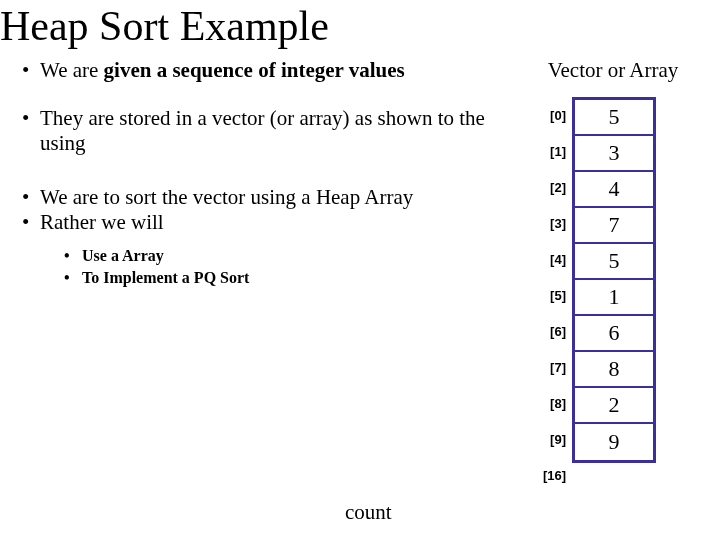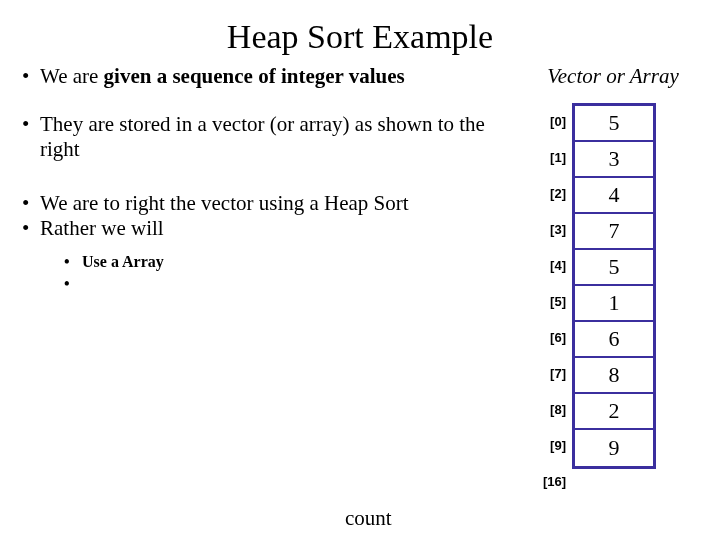--- a/index.html
+++ b/index.html
@@ -6,24 +6,24 @@
   body {
     width: 720px;
     height: 540px;
     background: #fff;
     font-family: "Times New Roman", Times, serif;
     color: #000;
     position: relative;
     overflow: hidden;
   }
   .title {
-    text-align: center;
-    font-size: 34px;
+    text-align: left;
+    font-size: 42px;
     font-weight: normal;
-    padding-top: 18px;
+    padding-top: 2px;
     padding-bottom: 8px;
   }
   .content {
     position: relative;
     width: 100%;
   }
   .bullets {
     position: absolute;
     left: 18px;
     top: 0;
@@ -67,21 +67,20 @@
     position: absolute;
     left: 500px;
     top: 0;
     width: 210px;
   }
   .array-label {
     font-size: 21px;
     text-align: center;
     margin-bottom: 14px;
     padding-left: 16px;
-    font-style: italic;
   }
   .array-wrap {
     display: flex;
     justify-content: flex-start;
     align-items: flex-start;
     padding-left: 40px;
   }
   .idx-col {
     display: flex;
     flex-direction: column;
@@ -132,40 +131,41 @@
 
     <div class="bullet-row b1">
       <div class="bullet-dot">•</div>
       <div class="bullet-text">
         <span>We are </span><span class="bold">given a sequence of integer values</span>
       </div>
     </div>
 
     <div class="bullet-row b2">
       <div class="bullet-dot">•</div>
-      <div class="bullet-text">They are stored in a vector (or array) as shown to the right</div>
+      <div class="bullet-text">They are stored in a vector (or array) as shown to the using</div>
     </div>
 
     <div class="bullet-row b3">
       <div class="bullet-dot">•</div>
-      <div class="bullet-text">We are to right the vector using a Heap Sort</div>
+      <div class="bullet-text">We are to sort the vector using a Heap Array</div>
     </div>
 
     <div class="bullet-row b4">
       <div class="bullet-dot">•</div>
       <div class="bullet-text">Rather we will</div>
     </div>
 
     <div class="sub-bullets">
       <div class="sub-row">
         <div class="sub-dot">•</div>
         <div>Use a Array</div>
       </div>
       <div class="sub-row">
         <div class="sub-dot">•</div>
+        <div>To Implement a PQ Sort</div>
       </div>
     </div>
 
   </div>
 
   <div class="right-col">
     <div class="array-label">Vector or Array</div>
     <div class="array-wrap">
       <div class="idx-col">
         <div class="idx-cell">[0]</div>

